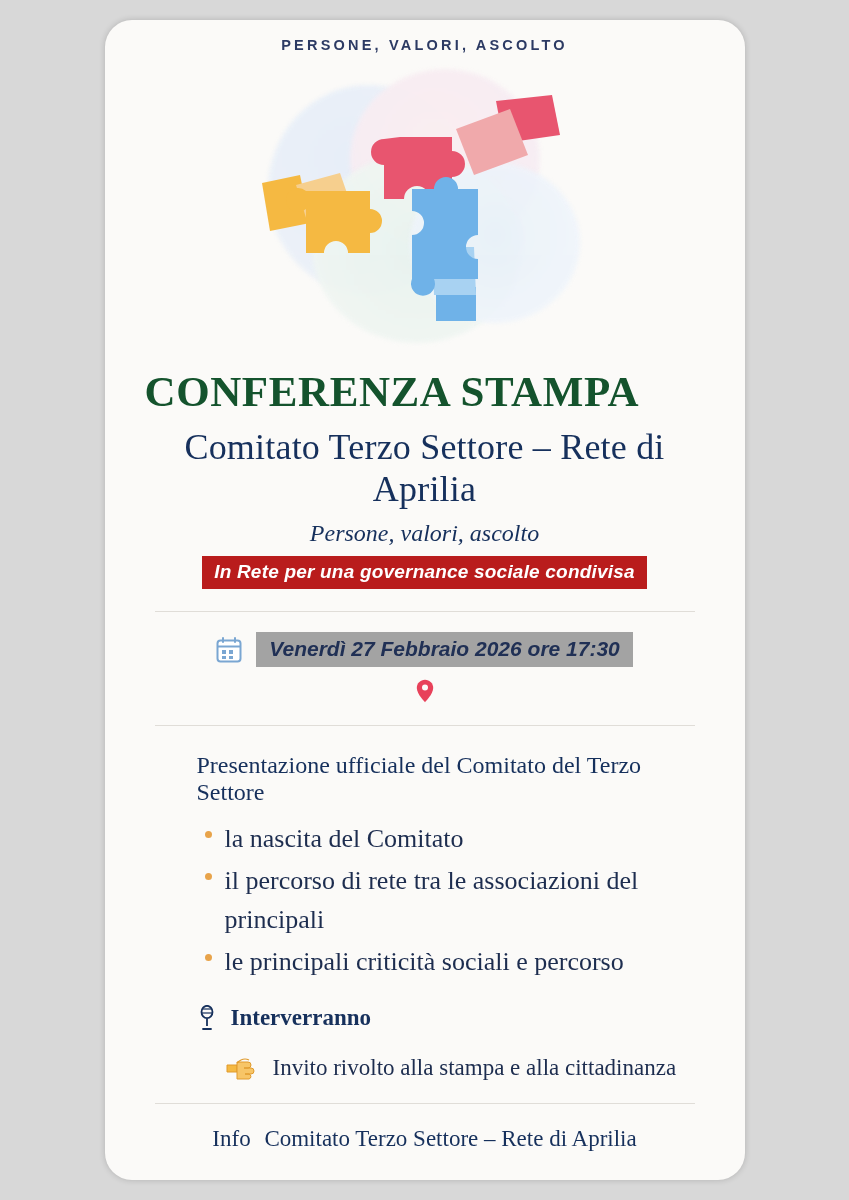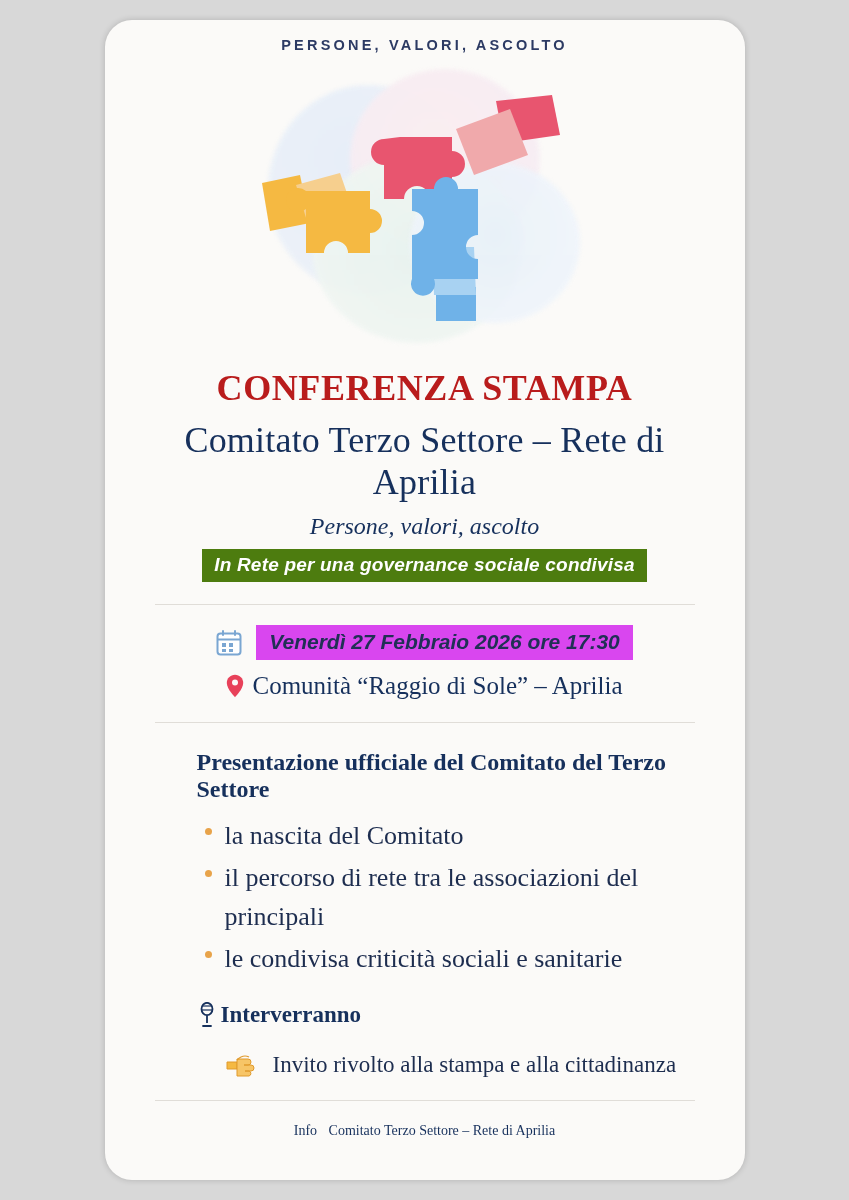--- a/index.html
+++ b/index.html
@@ -70,25 +70,24 @@
   .blob-d {
     left: 150px; top: 100px;
     width: 170px; height: 160px;
     background: radial-gradient(circle at 50% 45%, #e7f0fa 0%, #eef4fb 65%, #f4f7fb 100%);
     opacity: .85;
   }
   .illustration svg { position: absolute; left: 0; top: 0; }
 
   
   .title-main {
-    text-align: center;
-    font-size: 36px;
+    font-size: 43px;
     font-weight: bold;
     letter-spacing: .6px;
-    color: #b91c1c;
+    color: #14532d;
     margin-top: 14px;
   }
   .title-sub {
     text-align: center;
     font-size: 36px;
     color: #16305c;
     margin-top: 10px;
     letter-spacing: .2px;
   }
   .tagline {
@@ -97,21 +96,21 @@
     font-style: italic;
     color: #16305c;
     margin-top: 10px;
   }
   .highlight-wrap {
     text-align: center;
     margin-top: 9px;
   }
   .highlight-grey {
     display: inline-block;
-    background: #4d7c0f;
+    background: #b91c1c;
     color: #ffffff;
     font-family: "Liberation Sans", sans-serif;
     font-style: italic;
     font-weight: bold;
     font-size: 19px;
     padding: 5px 12px 6px;
     letter-spacing: .2px;
   }
 
   hr.rule {
@@ -124,21 +123,21 @@
   .when-row {
     display: flex;
     align-items: center;
     justify-content: center;
     margin-top: 20px;
     gap: 14px;
   }
   .cal-icon { width: 26px; height: 26px; flex: 0 0 auto; }
   .highlight-violet {
     display: inline-block;
-    background: #d946ef;
+    background: #a3a3a3;
     color: #203055;
     font-family: "Liberation Sans", sans-serif;
     font-style: italic;
     font-weight: bold;
     font-size: 21px;
     padding: 5px 13px 6px;
   }
   .where-row {
     display: flex;
     align-items: center;
@@ -148,21 +147,21 @@
   }
   .pin-icon { width: 18px; height: 24px; flex: 0 0 auto; }
   .where-text {
     font-size: 25px;
     color: #16305c;
   }
 
   
   .section-title {
     font-size: 24px;
-    font-weight: bold;
+    font-weight: normal;
     color: #16305c;
     margin: 26px 0 0 52px;
   }
   ul.bullets {
     list-style: none;
     margin: 13px 0 0 0;
     padding: 0 0 0 52px;
   }
   ul.bullets li {
     position: relative;
@@ -179,21 +178,21 @@
     top: 12px;
     width: 7px;
     height: 7px;
     border-radius: 50%;
     background: #e8a34a;
   }
 
   .speakers-head {
     display: flex;
     align-items: center;
-    gap: 4px;
+    gap: 14px;
     margin: 24px 0 0 52px;
   }
   .mic-icon { width: 20px; height: 26px; flex: 0 0 auto; }
   .speakers-title {
     font-size: 23px;
     font-weight: bold;
     color: #16305c;
   }
 
   .invite-row {
@@ -202,21 +201,21 @@
     margin: 24px 0 0 80px;
   }
   .hand-icon { width: 34px; height: 26px; flex: 0 0 auto; }
   .invite-text {
     font-size: 23px;
     color: #1d2d4f;
   }
 
   .footer {
     text-align: center;
-    font-size: 14px;
+    font-size: 23px;
     color: #16305c;
     margin-top: 22px;
   }
   .footer .info-label { margin-right: 8px; }
 </style>
 </head>
 <body>
 
 <div class="poster">
 
@@ -278,30 +277,29 @@
     <span class="highlight-violet">Venerdì 27 Febbraio 2026 ore 17:30</span>
   </div>
 
   <div class="where-row">
     <span class="pin-icon">
       <svg width="18" height="24" viewBox="0 0 18 24">
         <path d="M9 0.8 C4.3 0.8 0.8 4.4 0.8 9 C0.8 15 9 23.2 9 23.2 C9 23.2 17.2 15 17.2 9 C17.2 4.4 13.7 0.8 9 0.8 Z" fill="#e8415a"></path>
         <circle cx="9" cy="8.6" r="3" fill="#fbfaf8"></circle>
       </svg>
     </span>
-    <span class="where-text">Comunità “Raggio di Sole” – Aprilia</span>
   </div>
 
   <hr class="rule">
 
   <div class="section-title">Presentazione ufficiale del Comitato del Terzo Settore</div>
   <ul class="bullets">
     <li>la nascita del Comitato</li>
     <li>il percorso di rete tra le associazioni del principali</li>
-    <li>le condivisa criticità sociali e sanitarie</li>
+    <li>le principali criticità sociali e percorso</li>
   </ul>
 
   <div class="speakers-head">
     <span class="mic-icon">
       <svg width="20" height="26" viewBox="0 0 20 26">
         <ellipse cx="10" cy="7" rx="5.5" ry="6.2" fill="none" stroke="#16305c" stroke-width="1.8"></ellipse>
         <line x1="5.5" y1="4" x2="14.5" y2="4" stroke="#16305c" stroke-width="1.2"></line>
         <line x1="5" y1="8" x2="15" y2="8" stroke="#16305c" stroke-width="1.2"></line>
         <line x1="10" y1="13.5" x2="10" y2="21" stroke="#16305c" stroke-width="1.8"></line>
         <line x1="6" y1="24" x2="14" y2="24" stroke="#16305c" stroke-width="1.8" stroke-linecap="round"></line>

